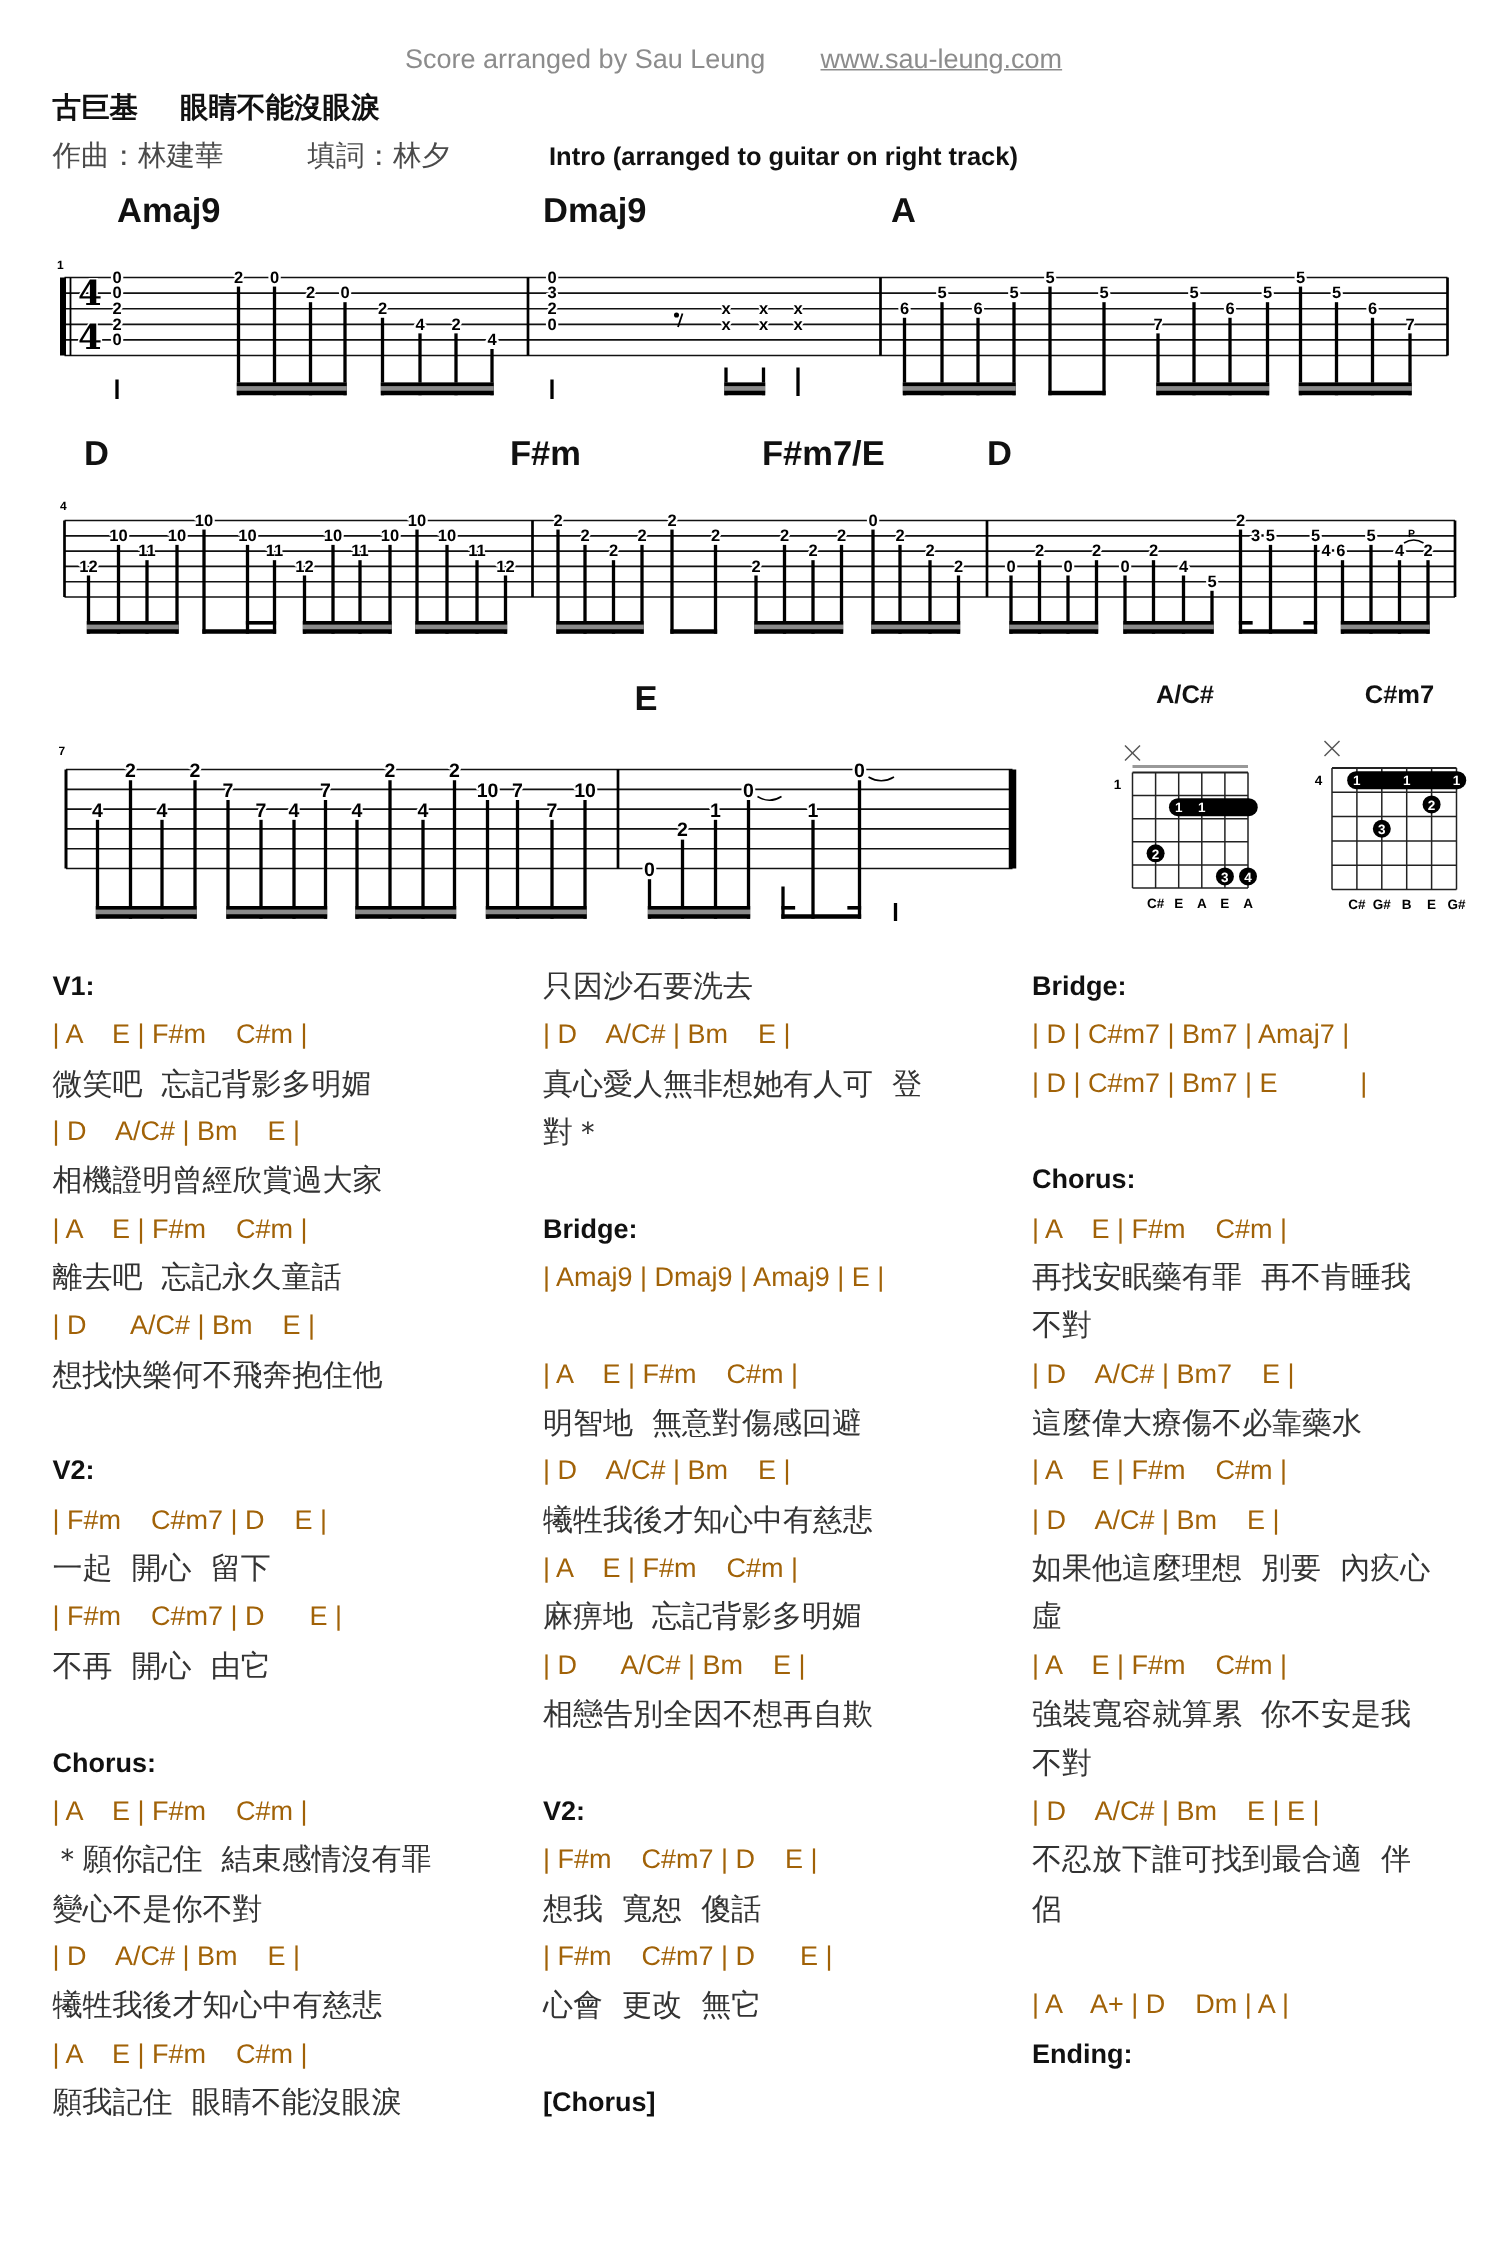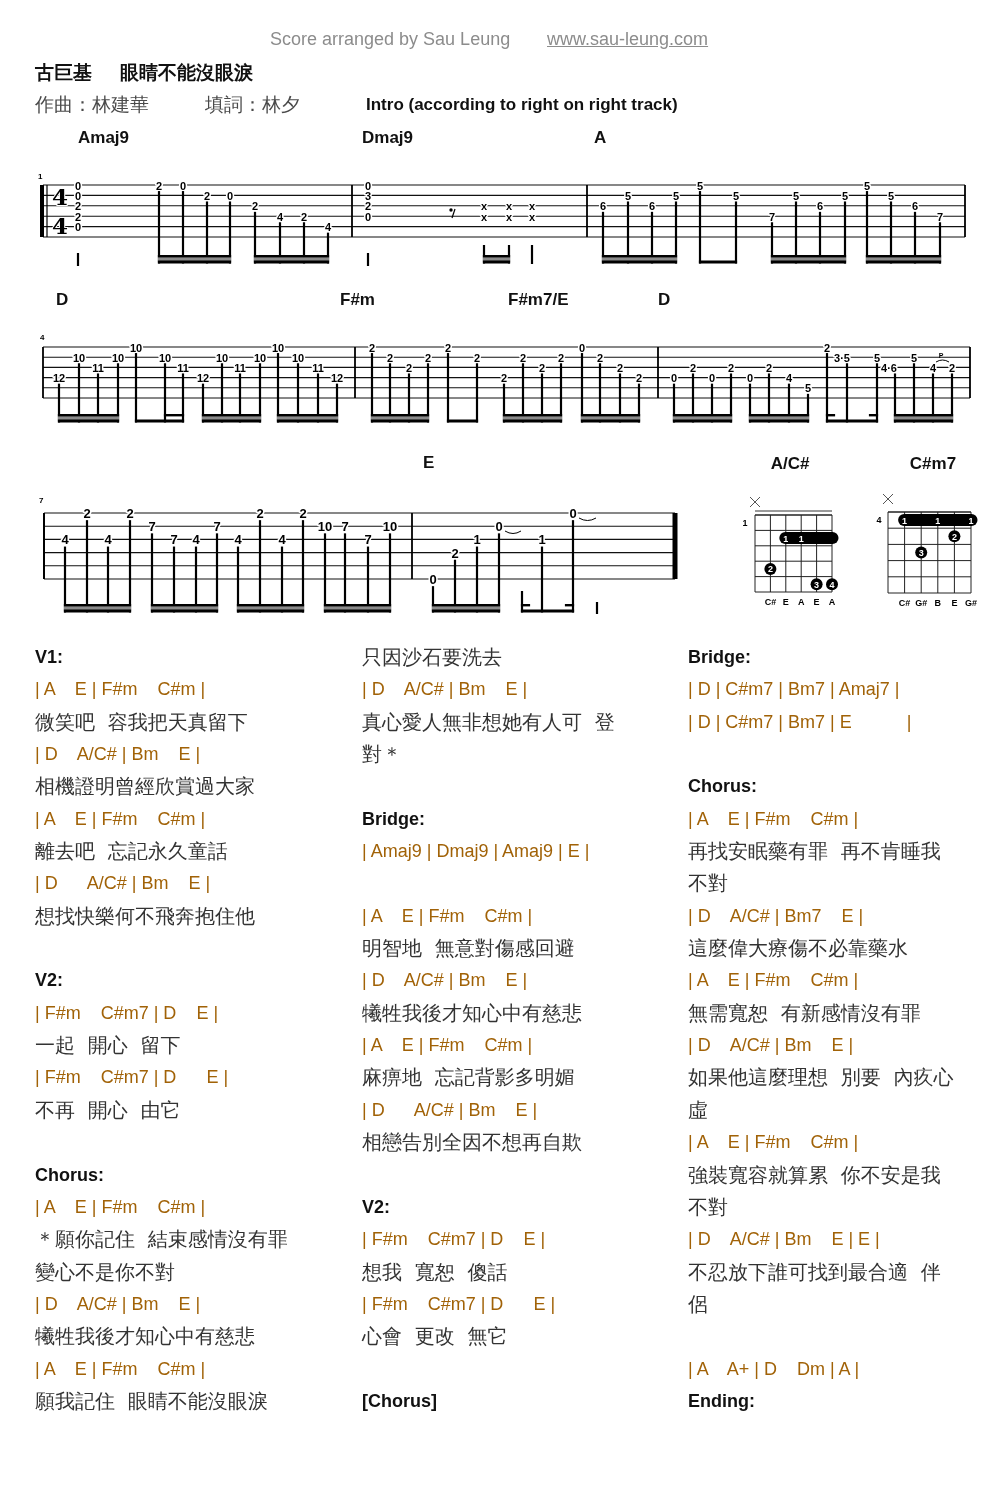--- a/index.html
+++ b/index.html
@@ -7,21 +7,21 @@
     width: 990px; height: 1506px; position: relative; overflow: hidden;
     font-family: "Liberation Sans", "DejaVu Sans", sans-serif; color: #111;
   }
   .abs { position: absolute; white-space: pre; line-height: 1; }
   .hdr { top: 30px; font-size: 18px; color: #8c8c8c; }
   .hdr-credit { left: 270px; }
   .hdr-link { left: 547px; text-decoration: underline; color: #8c8c8c; cursor: pointer; }
   .title { top: 63px; font-size: 19px; font-weight: bold; color: #111; font-family: "DejaVu Sans", sans-serif; text-align: center; }
   .credits { top: 95px; font-size: 19px; color: #4a4a4a; font-family: "DejaVu Sans", sans-serif; }
   .intro { top: 96px; left: 366px; font-size: 17px; font-weight: bold; color: #111; }
-  .chord-label { font-size: 17px; font-weight: bold; color: #111; }
+  .chord-label { font-size: 23px; font-weight: bold; color: #111; }
   #score-svg { position: absolute; left: 0; top: 0; }
   .fret {
     font-family: "Liberation Sans", sans-serif; font-weight: bold;
     paint-order: stroke; stroke: #fff; stroke-width: 3px; stroke-linejoin: round; fill: #000;
   }
   .tsig { font-family: "DejaVu Serif", serif; font-weight: bold; paint-order: stroke; stroke: #fff; stroke-width: 2px; fill: #000; }
   .small { font-family: "Liberation Sans", sans-serif; font-weight: bold; fill: #000; }
   .diag-title { font-family: "Liberation Sans", sans-serif; font-weight: bold; font-size: 17px; fill: #111; }
   .lyric-col { position: absolute; top: 641px; }
   .ln { height: 32.35px; line-height: 32.35px; font-size: 18px; white-space: pre; }
@@ -32,21 +32,21 @@
 </head>
 <body>
 
 <div class="abs hdr hdr-credit">Score arranged by Sau Leung</div>
 <a class="abs hdr hdr-link">www.sau-leung.com</a>
 
 <div class="abs title" style="left:35px;">古巨基</div>
 <div class="abs title" style="left:120px;">眼睛不能沒眼淚</div>
 <div class="abs credits" style="left:35px;">作曲：林建華</div>
 <div class="abs credits" style="left:205px;">填詞：林夕</div>
-<div class="abs intro">Intro (according to right on right track)</div>
+<div class="abs intro">Intro (arranged to guitar on right track)</div>
 
 <svg id="score-svg" width="990" height="1506" viewBox="0 0 990 1506">
     <g>
       <line x1="43" y1="185" x2="965" y2="185" stroke="#111" stroke-width="1.1"></line>
       <line x1="43" y1="195.4" x2="965" y2="195.4" stroke="#111" stroke-width="1.1"></line>
       <line x1="43" y1="205.8" x2="965" y2="205.8" stroke="#111" stroke-width="1.1"></line>
       <line x1="43" y1="216.2" x2="965" y2="216.2" stroke="#111" stroke-width="1.1"></line>
       <line x1="43" y1="226.6" x2="965" y2="226.6" stroke="#111" stroke-width="1.1"></line>
       <line x1="43" y1="237" x2="965" y2="237" stroke="#111" stroke-width="1.1"></line>
       <line x1="42" y1="185" x2="42" y2="237" stroke="#000" stroke-width="4"></line>
@@ -436,21 +436,21 @@
     <div class="abs chord-label" style="left: 56px; top: 291px;">D</div>
     <div class="abs chord-label" style="left: 340px; top: 291px;">F#m</div>
     <div class="abs chord-label" style="left: 508px; top: 291px;">F#m7/E</div>
     <div class="abs chord-label" style="left: 658px; top: 291px;">D</div>
     <div class="abs chord-label" style="left: 423px; top: 454px;">E</div>
   </div>
 
 <div id="lyric-col-0" class="lyric-col" style="left:35px;">
     <div class="ln heading">V1:</div>
     <div class="ln chord">| A    E | F#m    C#m |</div>
-    <div class="ln lyric">微笑吧  容我把天真留下</div>
+    <div class="ln lyric">微笑吧  忘記背影多明媚</div>
     <div class="ln chord">| D    A/C# | Bm    E |</div>
     <div class="ln lyric">相機證明曾經欣賞過大家</div>
     <div class="ln chord">| A    E | F#m    C#m |</div>
     <div class="ln lyric">離去吧  忘記永久童話</div>
     <div class="ln chord">| D      A/C# | Bm    E |</div>
     <div class="ln lyric">想找快樂何不飛奔抱住他</div>
     <div class="ln blank"></div>
     <div class="ln heading">V2:</div>
     <div class="ln chord">| F#m    C#m7 | D    E |</div>
     <div class="ln lyric">一起  開心  留下</div>
@@ -497,21 +497,20 @@
     <div class="ln chord">| D | C#m7 | Bm7 | Amaj7 |</div>
     <div class="ln chord">| D | C#m7 | Bm7 | E           |</div>
     <div class="ln blank"></div>
     <div class="ln heading">Chorus:</div>
     <div class="ln chord">| A    E | F#m    C#m |</div>
     <div class="ln lyric">再找安眠藥有罪  再不肯睡我</div>
     <div class="ln lyric">不對</div>
     <div class="ln chord">| D    A/C# | Bm7    E |</div>
     <div class="ln lyric">這麼偉大療傷不必靠藥水</div>
     <div class="ln chord">| A    E | F#m    C#m |</div>
-    <div class="ln lyric">無需寬恕  有新感情沒有罪</div>
     <div class="ln chord">| D    A/C# | Bm    E |</div>
     <div class="ln lyric">如果他這麼理想  別要  內疚心</div>
     <div class="ln lyric">虛</div>
     <div class="ln chord">| A    E | F#m    C#m |</div>
     <div class="ln lyric">強裝寬容就算累  你不安是我</div>
     <div class="ln lyric">不對</div>
     <div class="ln chord">| D    A/C# | Bm    E | E |</div>
     <div class="ln lyric">不忍放下誰可找到最合適  伴</div>
     <div class="ln lyric">侶</div>
     <div class="ln blank"></div>

